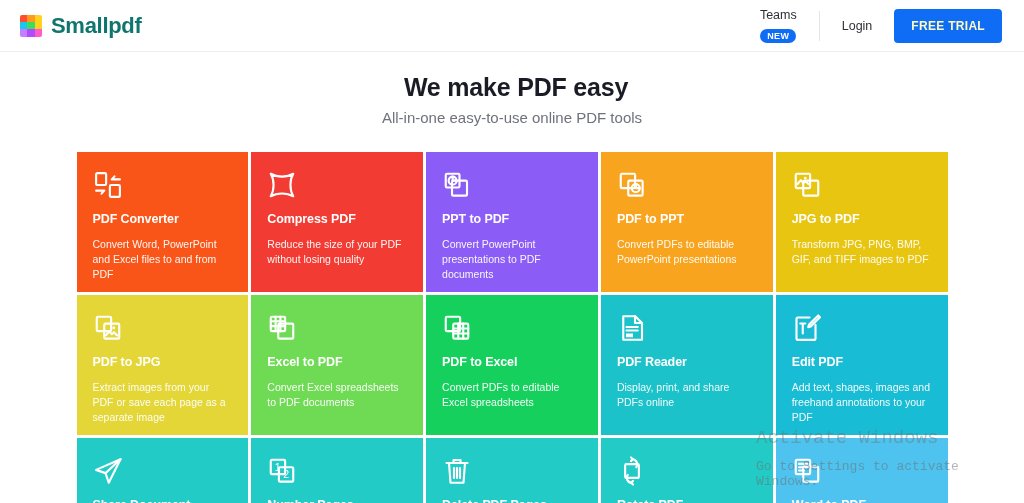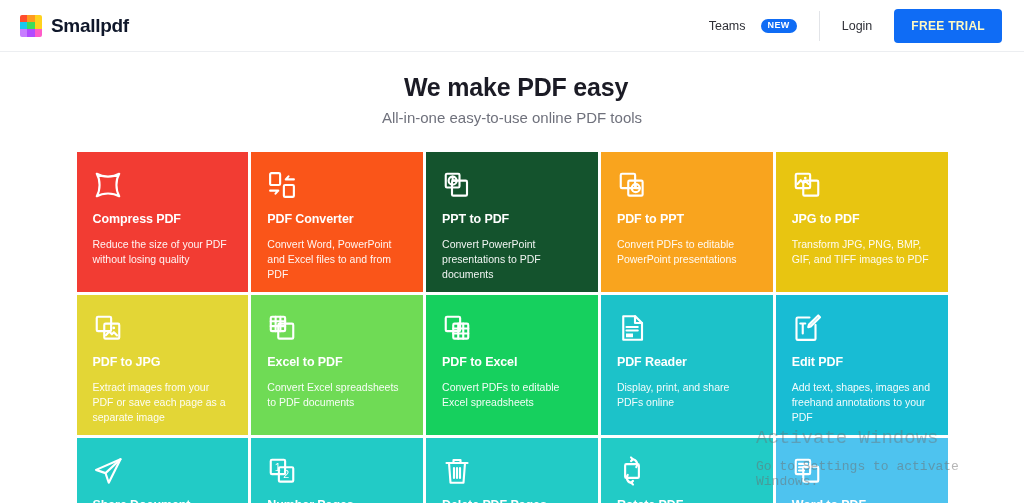--- a/index.html
+++ b/index.html
@@ -26,36 +26,37 @@
   .logo-grid {
     width: 22px; height: 22px;
     display: grid;
     grid-template-columns: repeat(3, 1fr);
     grid-template-rows: repeat(3, 1fr);
     border-radius: 2px;
     overflow: hidden;
   }
   .logo-grid i { display: block; }
   .brand-name {
-    font-size: 19px;
-    font-weight: bold;
-    color: #0f172a;
+    font-size: 22px;
+    font-weight: bold;
+    color: #0f766e;
     letter-spacing: -0.3px;
   }
   .header-right {
     margin-left: auto;
     display: flex;
     align-items: center;
     gap: 0;
     height: 100%;
   }
   .nav-teams {
-    display: flex; align-items: center; gap: 15px;
+    display: flex; align-items: center; gap: 7px;
     font-size: 12.5px; color: #2f3037;
     padding-right: 22px;
+    flex-direction: column;
   }
   .badge-new {
     background: #0f6cf5;
     color: #fff;
     font-size: 9px;
     font-weight: bold;
     letter-spacing: .4px;
     border-radius: 9px;
     padding: 2.5px 7px 2.5px 7px;
     line-height: 1;
@@ -185,41 +186,41 @@
       <button class="btn-trial">FREE TRIAL</button>
     </div>
   </div>
 
   <div class="hero">
     <h1>We make PDF easy</h1>
     <p>All-in-one easy-to-use online PDF tools</p>
   </div>
 
   <div class="grid-wrap" id="tool-grid">
-      <div class="tile" style="background: rgb(242, 60, 51);">
-        <div class="icon">
-          <svg width="30" height="30" viewBox="0 0 24 24">
-            <path fill="none" stroke="#fff" stroke-width="1.7" stroke-linecap="round" stroke-linejoin="round" d="M3 3 C8 6 16 6 21 3 C18 8 18 16 21 21 C16 18 8 18 3 21 C6 16 6 8 3 3 Z"></path>
-          </svg>
-        </div>
-        <h3>Compress PDF</h3>
-        <p>Reduce the size of your PDF without losing quality</p>
-      </div>
       <div class="tile" style="background: rgb(250, 85, 25);">
         <div class="icon">
           <svg width="30" height="30" viewBox="0 0 24 24">
             <rect fill="none" stroke="#fff" stroke-width="1.7" stroke-linecap="round" stroke-linejoin="round" x="2.5" y="2.5" width="8" height="9.5" rx="1"></rect>
             <rect fill="none" stroke="#fff" stroke-width="1.7" stroke-linecap="round" stroke-linejoin="round" x="13.5" y="12" width="8" height="9.5" rx="1"></rect>
             <path fill="none" stroke="#fff" stroke-width="1.7" stroke-linecap="round" stroke-linejoin="round" d="M21.5 7.5 H15 l2.2-2.4 M2.5 16.5 H9 L6.8 18.9"></path>
           </svg>
         </div>
         <h3>PDF Converter</h3>
         <p>Convert Word, PowerPoint and Excel files to and from PDF</p>
       </div>
-      <div class="tile" style="background: #14532d;">
+      <div class="tile" style="background: rgb(242, 60, 51);">
+        <div class="icon">
+          <svg width="30" height="30" viewBox="0 0 24 24">
+            <path fill="none" stroke="#fff" stroke-width="1.7" stroke-linecap="round" stroke-linejoin="round" d="M3 3 C8 6 16 6 21 3 C18 8 18 16 21 21 C16 18 8 18 3 21 C6 16 6 8 3 3 Z"></path>
+          </svg>
+        </div>
+        <h3>Compress PDF</h3>
+        <p>Reduce the size of your PDF without losing quality</p>
+      </div>
+      <div class="tile" style="background: #8b5cf6;">
         <div class="icon">
           <svg width="30" height="30" viewBox="0 0 24 24">
             <rect fill="none" stroke="#fff" stroke-width="1.7" stroke-linecap="round" stroke-linejoin="round" x="8" y="8.5" width="12" height="12" rx="1"></rect>
             <rect fill="none" stroke="#fff" stroke-width="1.7" stroke-linecap="round" stroke-linejoin="round" x="3" y="3" width="11" height="11" rx="1"></rect>
             <circle fill="none" stroke="#fff" stroke-width="1.7" stroke-linecap="round" stroke-linejoin="round" cx="8.5" cy="8.5" r="3.2"></circle>
             <path fill="none" stroke="#fff" stroke-width="1.7" stroke-linecap="round" stroke-linejoin="round" d="M8.5 5.3 v3.2 h3.2"></path>
           </svg>
         </div>
         <h3>PPT to PDF</h3>
         <p>Convert PowerPoint presentations to PDF documents</p>

